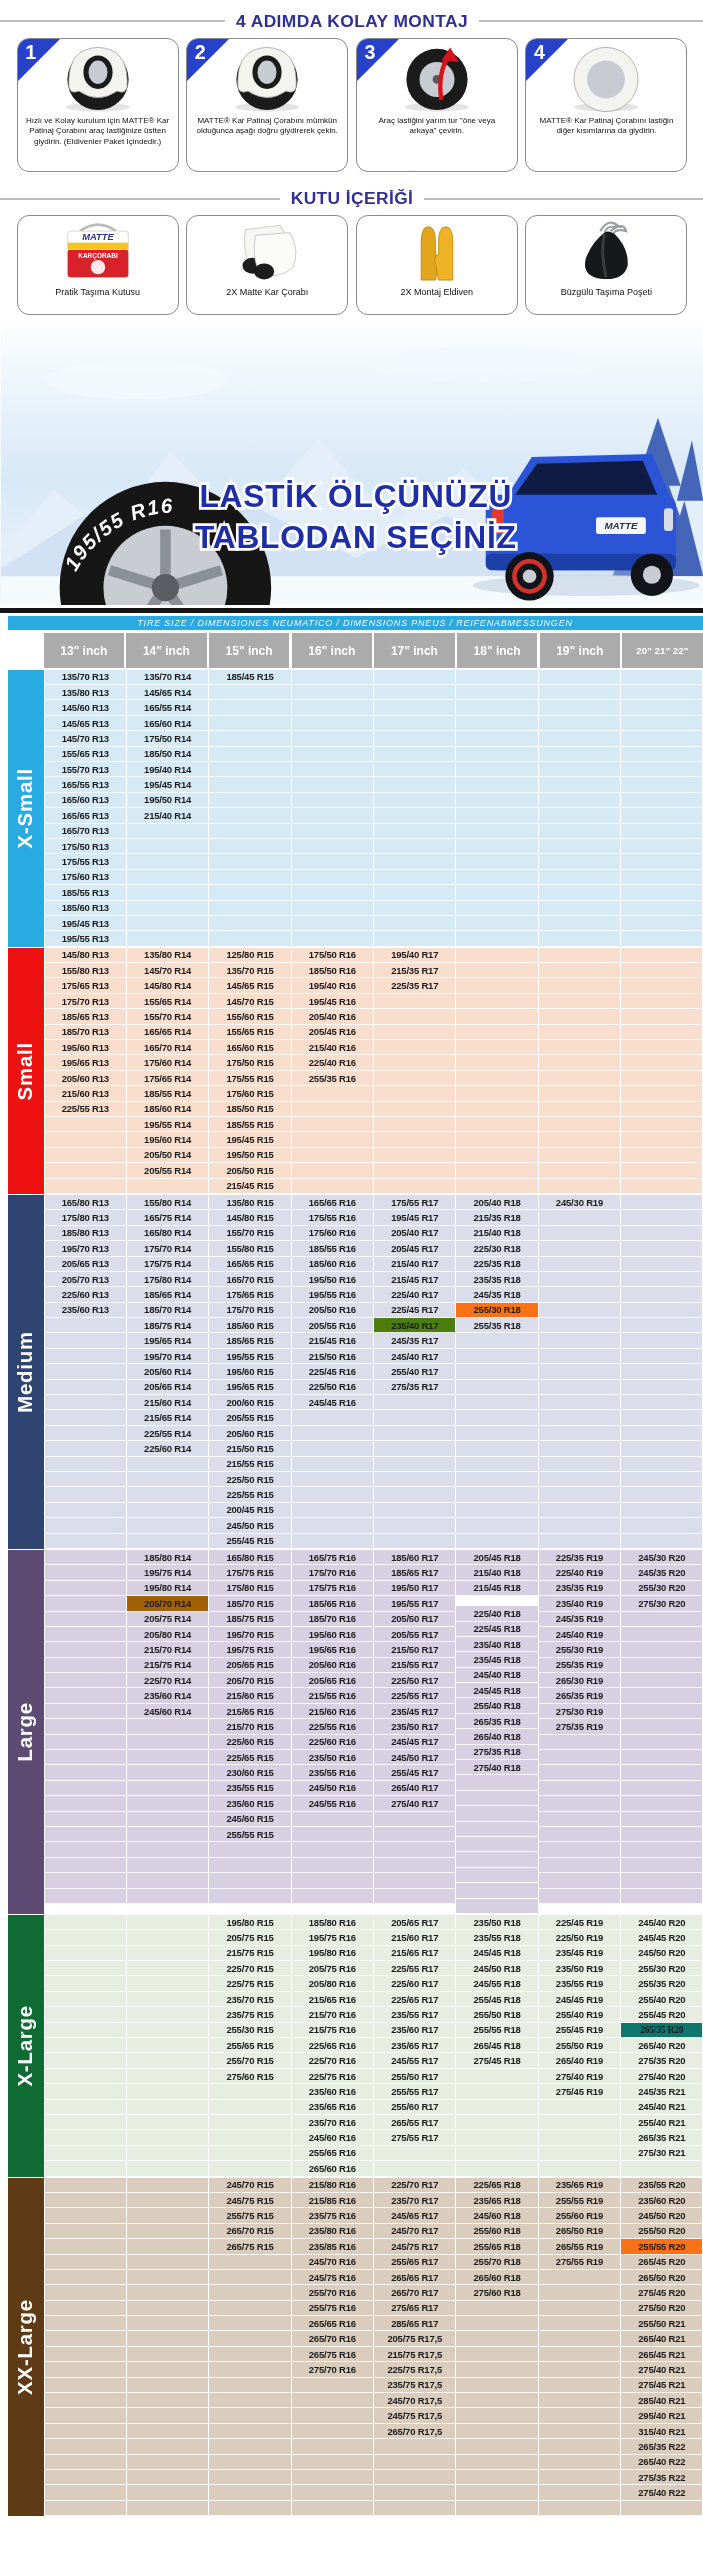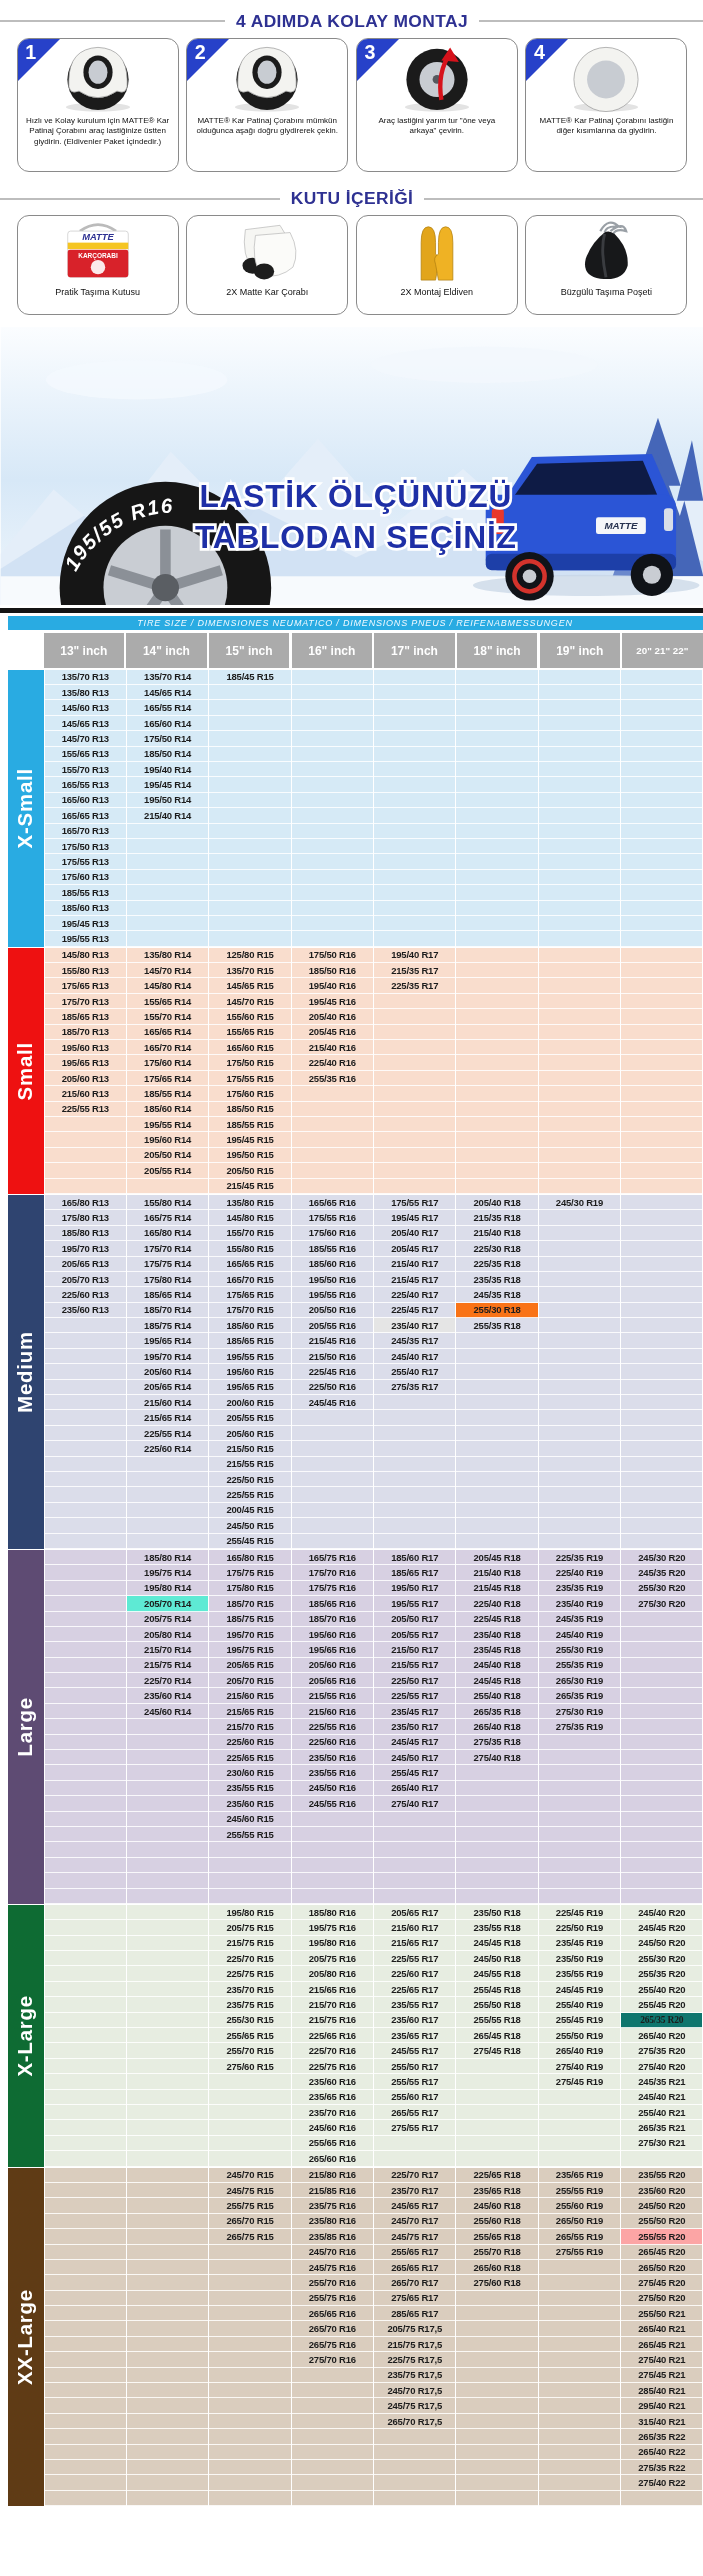--- a/index.html
+++ b/index.html
@@ -678,21 +678,21 @@
           </div>
           <div class="t-col">
             <div class="t-cell" style="background: rgb(219, 221, 234);">175/55 R17</div>
             <div class="t-cell" style="background: rgb(219, 221, 234);">195/45 R17</div>
             <div class="t-cell" style="background: rgb(219, 221, 234);">205/40 R17</div>
             <div class="t-cell" style="background: rgb(219, 221, 234);">205/45 R17</div>
             <div class="t-cell" style="background: rgb(219, 221, 234);">215/40 R17</div>
             <div class="t-cell" style="background: rgb(219, 221, 234);">215/45 R17</div>
             <div class="t-cell" style="background: rgb(219, 221, 234);">225/40 R17</div>
             <div class="t-cell" style="background: rgb(219, 221, 234);">225/45 R17</div>
-            <div class="t-cell" style="background: #e5e5e5; text-align: center;">235/40 R17</div>
+            <div class="t-cell" style="background: #4d7c0f; text-align: center;">235/40 R17</div>
             <div class="t-cell" style="background: rgb(219, 221, 234);">245/35 R17</div>
             <div class="t-cell" style="background: rgb(219, 221, 234);">245/40 R17</div>
             <div class="t-cell" style="background: rgb(219, 221, 234);">255/40 R17</div>
             <div class="t-cell" style="background: rgb(219, 221, 234);">275/35 R17</div>
             <div class="t-cell" style="background: rgb(219, 221, 234);"></div>
             <div class="t-cell" style="background: rgb(219, 221, 234);"></div>
             <div class="t-cell" style="background: rgb(219, 221, 234);"></div>
             <div class="t-cell" style="background: rgb(219, 221, 234);"></div>
             <div class="t-cell" style="background: rgb(219, 221, 234);"></div>
             <div class="t-cell" style="background: rgb(219, 221, 234);"></div>
@@ -805,21 +805,21 @@
             <div class="t-cell" style="background: rgb(215, 208, 226);"></div>
             <div class="t-cell" style="background: rgb(215, 208, 226);"></div>
             <div class="t-cell" style="background: rgb(215, 208, 226);"></div>
             <div class="t-cell" style="background: rgb(215, 208, 226);"></div>
             <div class="t-cell" style="background: rgb(215, 208, 226);"></div>
           </div>
           <div class="t-col">
             <div class="t-cell" style="background: rgb(215, 208, 226);">185/80 R14</div>
             <div class="t-cell" style="background: rgb(215, 208, 226);">195/75 R14</div>
             <div class="t-cell" style="background: rgb(215, 208, 226);">195/80 R14</div>
-            <div class="t-cell" style="background: #5eead4;">205/70 R14</div>
+            <div class="t-cell" style="background: #a16207;">205/70 R14</div>
             <div class="t-cell" style="background: rgb(215, 208, 226);">205/75 R14</div>
             <div class="t-cell" style="background: rgb(215, 208, 226);">205/80 R14</div>
             <div class="t-cell" style="background: rgb(215, 208, 226);">215/70 R14</div>
             <div class="t-cell" style="background: rgb(215, 208, 226);">215/75 R14</div>
             <div class="t-cell" style="background: rgb(215, 208, 226);">225/70 R14</div>
             <div class="t-cell" style="background: rgb(215, 208, 226);">235/60 R14</div>
             <div class="t-cell" style="background: rgb(215, 208, 226);">245/60 R14</div>
             <div class="t-cell" style="background: rgb(215, 208, 226);"></div>
             <div class="t-cell" style="background: rgb(215, 208, 226);"></div>
             <div class="t-cell" style="background: rgb(215, 208, 226);"></div>
@@ -905,21 +905,21 @@
             <div class="t-cell" style="background: rgb(215, 208, 226);"></div>
             <div class="t-cell" style="background: rgb(215, 208, 226);"></div>
             <div class="t-cell" style="background: rgb(215, 208, 226);"></div>
             <div class="t-cell" style="background: rgb(215, 208, 226);"></div>
             <div class="t-cell" style="background: rgb(215, 208, 226);"></div>
           </div>
           <div class="t-col">
             <div class="t-cell" style="background: rgb(215, 208, 226);">205/45 R18</div>
             <div class="t-cell" style="background: rgb(215, 208, 226);">215/40 R18</div>
             <div class="t-cell" style="background: rgb(215, 208, 226);">215/45 R18</div>
-            <div class="t-cell" style="background: rgb(215, 208, 226);">225/40 R18</div>
+            <div class="t-cell" style="background: rgb(215, 208, 226); margin-top: 10px;">225/40 R18</div>
             <div class="t-cell" style="background: rgb(215, 208, 226);">225/45 R18</div>
             <div class="t-cell" style="background: rgb(215, 208, 226);">235/40 R18</div>
             <div class="t-cell" style="background: rgb(215, 208, 226);">235/45 R18</div>
             <div class="t-cell" style="background: rgb(215, 208, 226);">245/40 R18</div>
             <div class="t-cell" style="background: rgb(215, 208, 226);">245/45 R18</div>
             <div class="t-cell" style="background: rgb(215, 208, 226);">255/40 R18</div>
             <div class="t-cell" style="background: rgb(215, 208, 226);">265/35 R18</div>
             <div class="t-cell" style="background: rgb(215, 208, 226);">265/40 R18</div>
             <div class="t-cell" style="background: rgb(215, 208, 226);">275/35 R18</div>
             <div class="t-cell" style="background: rgb(215, 208, 226);">275/40 R18</div>
@@ -1315,21 +1315,21 @@
             <div class="t-cell" style="background: rgb(218, 205, 190);"></div>
             <div class="t-cell" style="background: rgb(218, 205, 190);"></div>
             <div class="t-cell" style="background: rgb(218, 205, 190);"></div>
             <div class="t-cell" style="background: rgb(218, 205, 190);"></div>
           </div>
           <div class="t-col">
             <div class="t-cell" style="background: rgb(218, 205, 190);">235/55 R20</div>
             <div class="t-cell" style="background: rgb(218, 205, 190);">235/60 R20</div>
             <div class="t-cell" style="background: rgb(218, 205, 190);">245/50 R20</div>
             <div class="t-cell" style="background: rgb(218, 205, 190);">255/50 R20</div>
-            <div class="t-cell" style="background: #fca5a5;">255/55 R20</div>
+            <div class="t-cell" style="background: #f97316;">255/55 R20</div>
             <div class="t-cell" style="background: rgb(218, 205, 190);">265/45 R20</div>
             <div class="t-cell" style="background: rgb(218, 205, 190);">265/50 R20</div>
             <div class="t-cell" style="background: rgb(218, 205, 190);">275/45 R20</div>
             <div class="t-cell" style="background: rgb(218, 205, 190);">275/50 R20</div>
             <div class="t-cell" style="background: rgb(218, 205, 190);">255/50 R21</div>
             <div class="t-cell" style="background: rgb(218, 205, 190);">265/40 R21</div>
             <div class="t-cell" style="background: rgb(218, 205, 190);">265/45 R21</div>
             <div class="t-cell" style="background: rgb(218, 205, 190);">275/40 R21</div>
             <div class="t-cell" style="background: rgb(218, 205, 190);">275/45 R21</div>
             <div class="t-cell" style="background: rgb(218, 205, 190);">285/40 R21</div>

